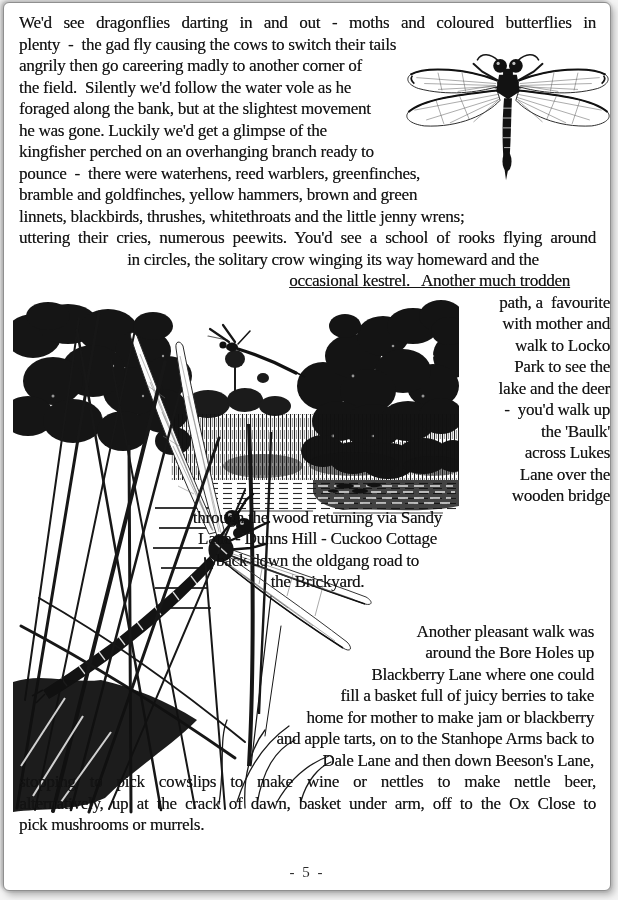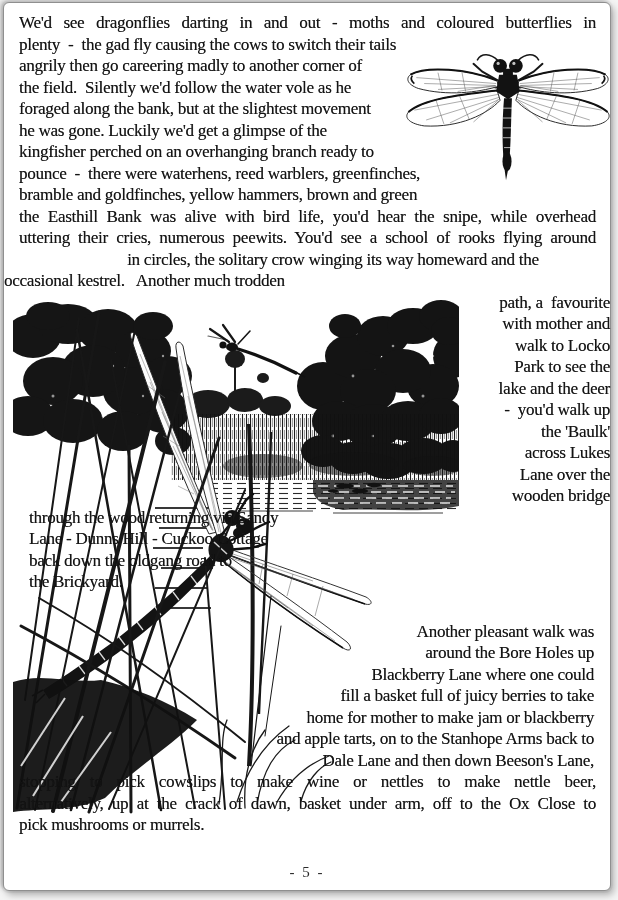--- a/index.html
+++ b/index.html
@@ -7,23 +7,23 @@
         font-family:"Liberation Serif", serif;}
   .sheet{position:absolute;left:3px;top:2px;right:7px;bottom:9px;background:#ffffff;
          border:1px solid #8f8f8f;border-radius:6px;
          box-shadow:-3px -2px 5px rgba(0,0,0,.22), 3px 4px 7px rgba(0,0,0,.28), 0 0 0 2px #ececec;}
   .flow{position:absolute;left:0;top:9px;right:0;z-index:2;color:#141414;
         font-size:17px;letter-spacing:-0.25px;text-shadow:0.2px 0 0 rgba(0,0,0,.55);}
   .line{height:21.5px;line-height:21.5px;white-space:pre;}
   .j{white-space:normal;text-align:justify;text-align-last:justify;padding:0 14px 0 15px;}
   .l{text-align:left;padding-left:15px;}
   .c13{text-align:center;padding-left:70px;padding-right:18px;}
-  .r1{padding-right:40px;}
+  .r1{text-align:right;padding-right:40px;text-decoration:underline;}
   .col{text-align:right;padding-left:470px;}
-  .r{text-align:left;padding-right:4px;margin-left:25px;}
+  .r{text-align:center;padding-right:4px;margin-left:25px;}
   .tri{text-align:right;padding-left:246px;padding-right:16px;}
   .gap{margin-top:28px;}
   .pageno{position:absolute;left:0;right:0;top:861px;text-align:center;z-index:2;
           font-size:15px;letter-spacing:2px;color:#2a2a2a;}
   .illus{position:absolute;z-index:1;}
   #topfly{left:393px;top:48px;}
   #pond{left:9px;top:293px;}
 </style>
 </head>
 <body>
@@ -341,21 +341,21 @@
     <div class="flow" id="text-flow">
         <div class="line j">We'd see dragonflies darting in and out  -  moths and coloured butterflies in</div>
         <div class="line l">plenty  -  the gad fly causing the cows to switch their tails</div>
         <div class="line l">angrily then go careering madly to another corner of</div>
         <div class="line l">the field.  Silently we'd follow the water vole as he</div>
         <div class="line l">foraged along the bank, but at the slightest movement</div>
         <div class="line l">he was gone. Luckily we'd get a glimpse of the</div>
         <div class="line l">kingfisher perched on an overhanging branch ready to</div>
         <div class="line l">pounce  -  there were waterhens, reed warblers, greenfinches,</div>
         <div class="line l">bramble and goldfinches, yellow hammers, brown and green</div>
-        <div class="line j">the Easthill Bank was alive with bird life, you'd hear the snipe, while overhead</div>
+        <div class="line l">linnets, blackbirds, thrushes, whitethroats and the little jenny wrens;</div>
         <div class="line j">uttering their cries, numerous peewits.  You'd see a school of rooks flying around</div>
         <div class="line c13">in circles, the solitary crow winging its way homeward and the</div>
         <div class="line r1">occasional kestrel.   Another much trodden</div>
         <div class="line col">path, a  favourite</div>
         <div class="line col">with mother and</div>
         <div class="line col">walk to Locko</div>
         <div class="line col">Park to see the</div>
         <div class="line col">lake and the deer</div>
         <div class="line col">-  you'd walk up</div>
         <div class="line col">the 'Baulk'</div>

